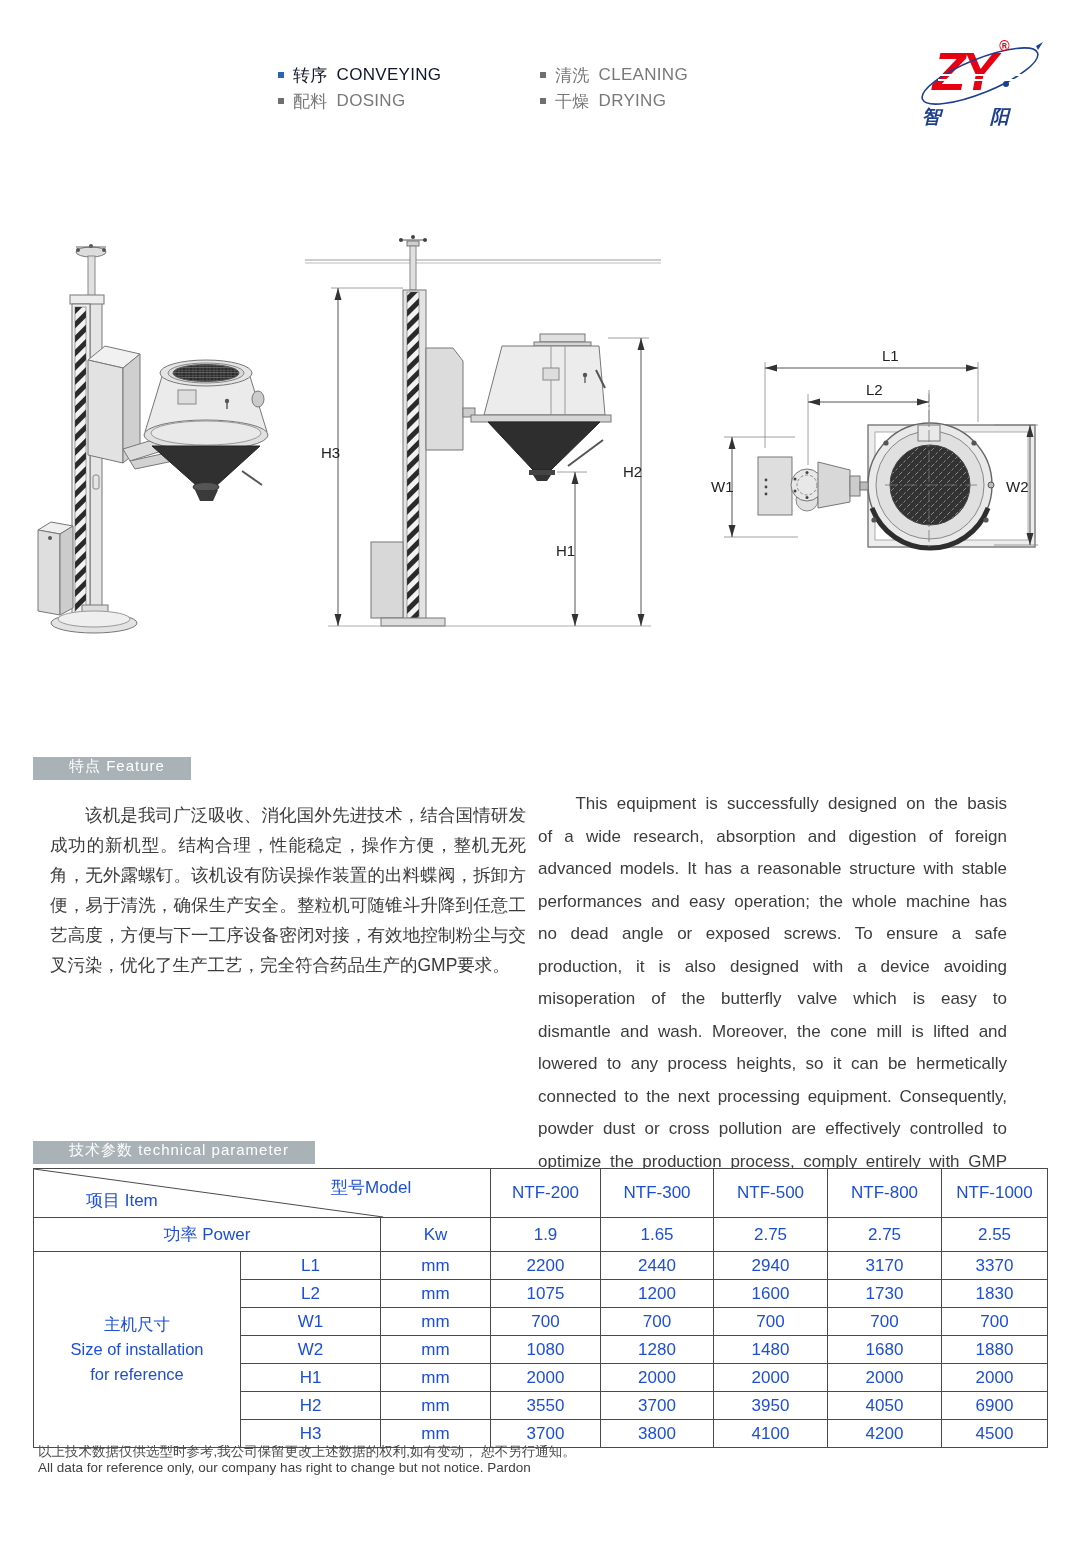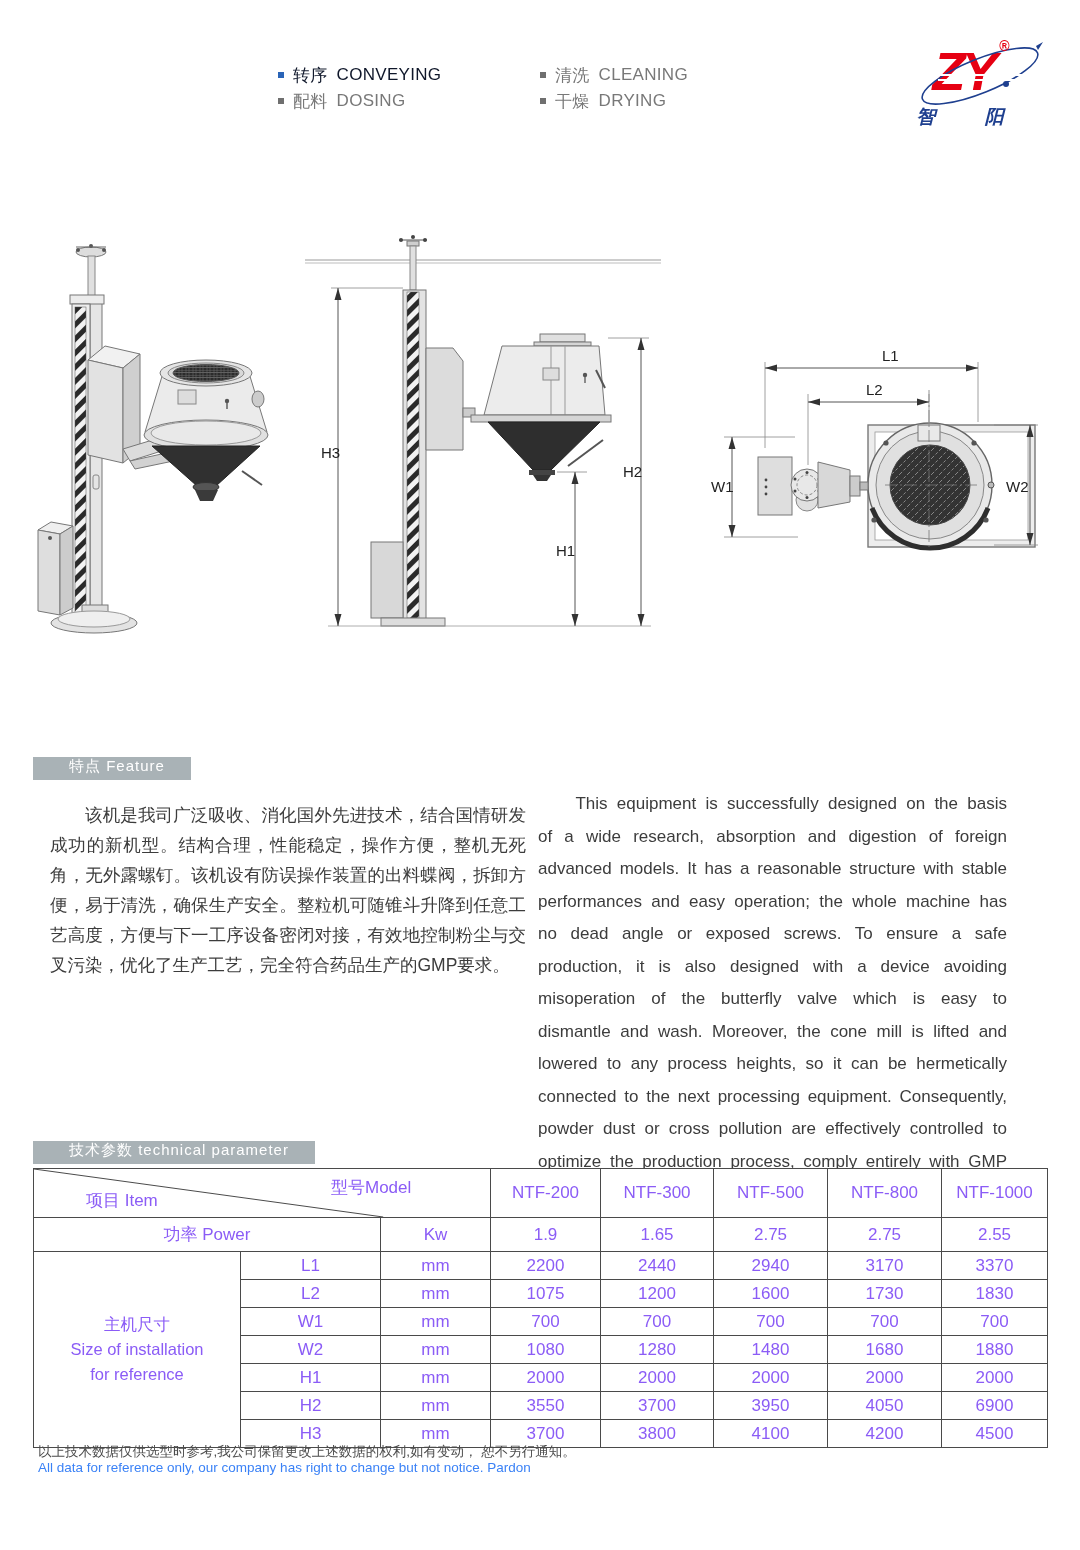--- a/index.html
+++ b/index.html
@@ -15,53 +15,53 @@
   .cat-item.active .bullet{background:#2a64b7;}
 
   
   .logo{position:absolute;top:40px;left:901px;width:130px;text-align:center;}
   .logo-mark{position:relative;display:inline-block;padding:4px 10px 0 4px;}
   .logo-zy{font-size:54px;font-weight:bold;font-style:italic;color:#e60012;letter-spacing:-4px;line-height:1;}
   .logo-reg{position:absolute;top:-2px;right:-6px;font-size:14px;color:#e60012;font-weight:bold;}
   .logo-lines{position:absolute;left:10px;top:34px;width:86px;}
   .logo-line{height:2px;background:#ffffff;margin-bottom:3px;}
   .logo-orbit{position:absolute;left:-18px;top:-6px;pointer-events:none;}
-  .logo-sub{margin-top:6px;font-size:19px;font-weight:bold;font-style:italic;color:#1e3f8f;letter-spacing:22px;text-indent:10px;white-space:nowrap;}
+  .logo-sub{margin-top:6px;font-size:19px;font-weight:bold;font-style:italic;color:#1e3f8f;letter-spacing:22px;text-indent:10px;white-space:nowrap;text-align:right;}
 
   
   .drawing{position:absolute;}
   .dim-label{font-size:15px;fill:#222;font-family:"Liberation Sans","DejaVu Sans",sans-serif;}
 
   
   .bar{position:absolute;background:#a9b2b6;color:#ffffff;font-size:15px;letter-spacing:1px;
        padding:0 26px 4px 36px;white-space:nowrap;}
 
   
   .feature-cols{position:absolute;top:788px;left:38px;width:1007px;display:flex;}
   .feature-zh{width:476px;font-size:17.5px;line-height:30px;text-align:justify;text-indent:2em;color:#3c3c3c;}
   .feature-en{margin-left:62px;width:469px;font-size:17px;line-height:32.5px;text-align:justify;text-indent:2.2em;color:#3c3c3c;word-spacing:2px;}
 
   
   table.params{position:absolute;top:1168px;left:33px;width:1014px;border-collapse:collapse;table-layout:fixed;
-               font-size:17px;color:#8b5cf6;}
+               font-size:17px;color:#1d4ed8;}
   table.params td{border:1px solid #4a4a4a;text-align:center;padding:0;background:#ffffff;}
   td.blue{background:#d3e6f5;}
   td.grayhead{background:#ededed;}
   tr.row-head td{height:48px;}
   tr.row-power td{height:33px;}
   tr.row-dim td{height:27px;}
   td.diag{position:relative;background:#d3e6f5;}
   td.diag svg{position:absolute;inset:0;width:100%;height:100%;}
   .diag-item{position:absolute;left:52px;bottom:5px;font-size:17px;}
   .diag-model{position:absolute;left:297px;top:7px;font-size:17px;}
   .size-cell{font-size:16.5px;line-height:1.5;}
 
   
   .footnote{position:absolute;top:1444px;left:38px;width:1000px;font-size:13.5px;line-height:16px;color:#4c4c4c;}
-  .footnote .en{color:#3b82f6;}
+  .footnote .en{color:#404040;}
 </style>
 </head>
 <body>
 
 <div id="page">
 
 
   <ul class="cat-col" style="top:62px;left:278px;">
     <li class="cat-item active">
       <span class="bullet"></span>

